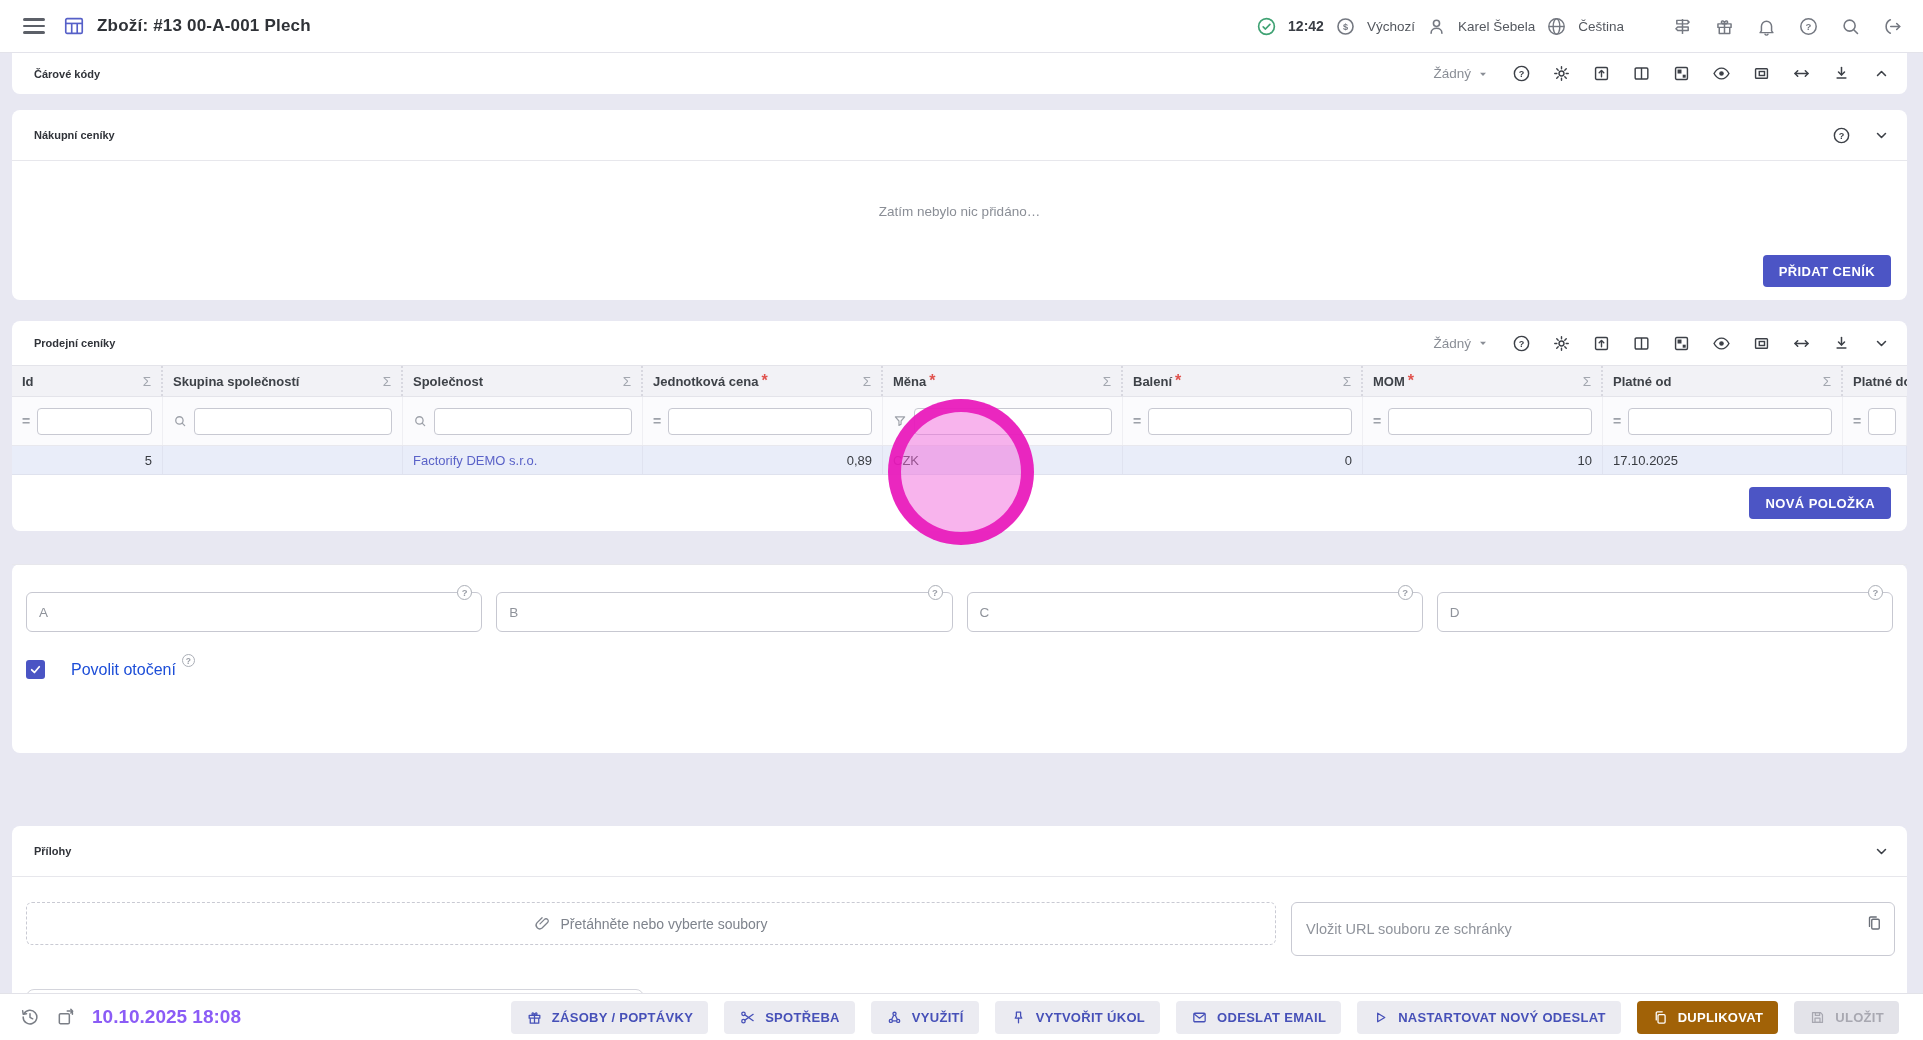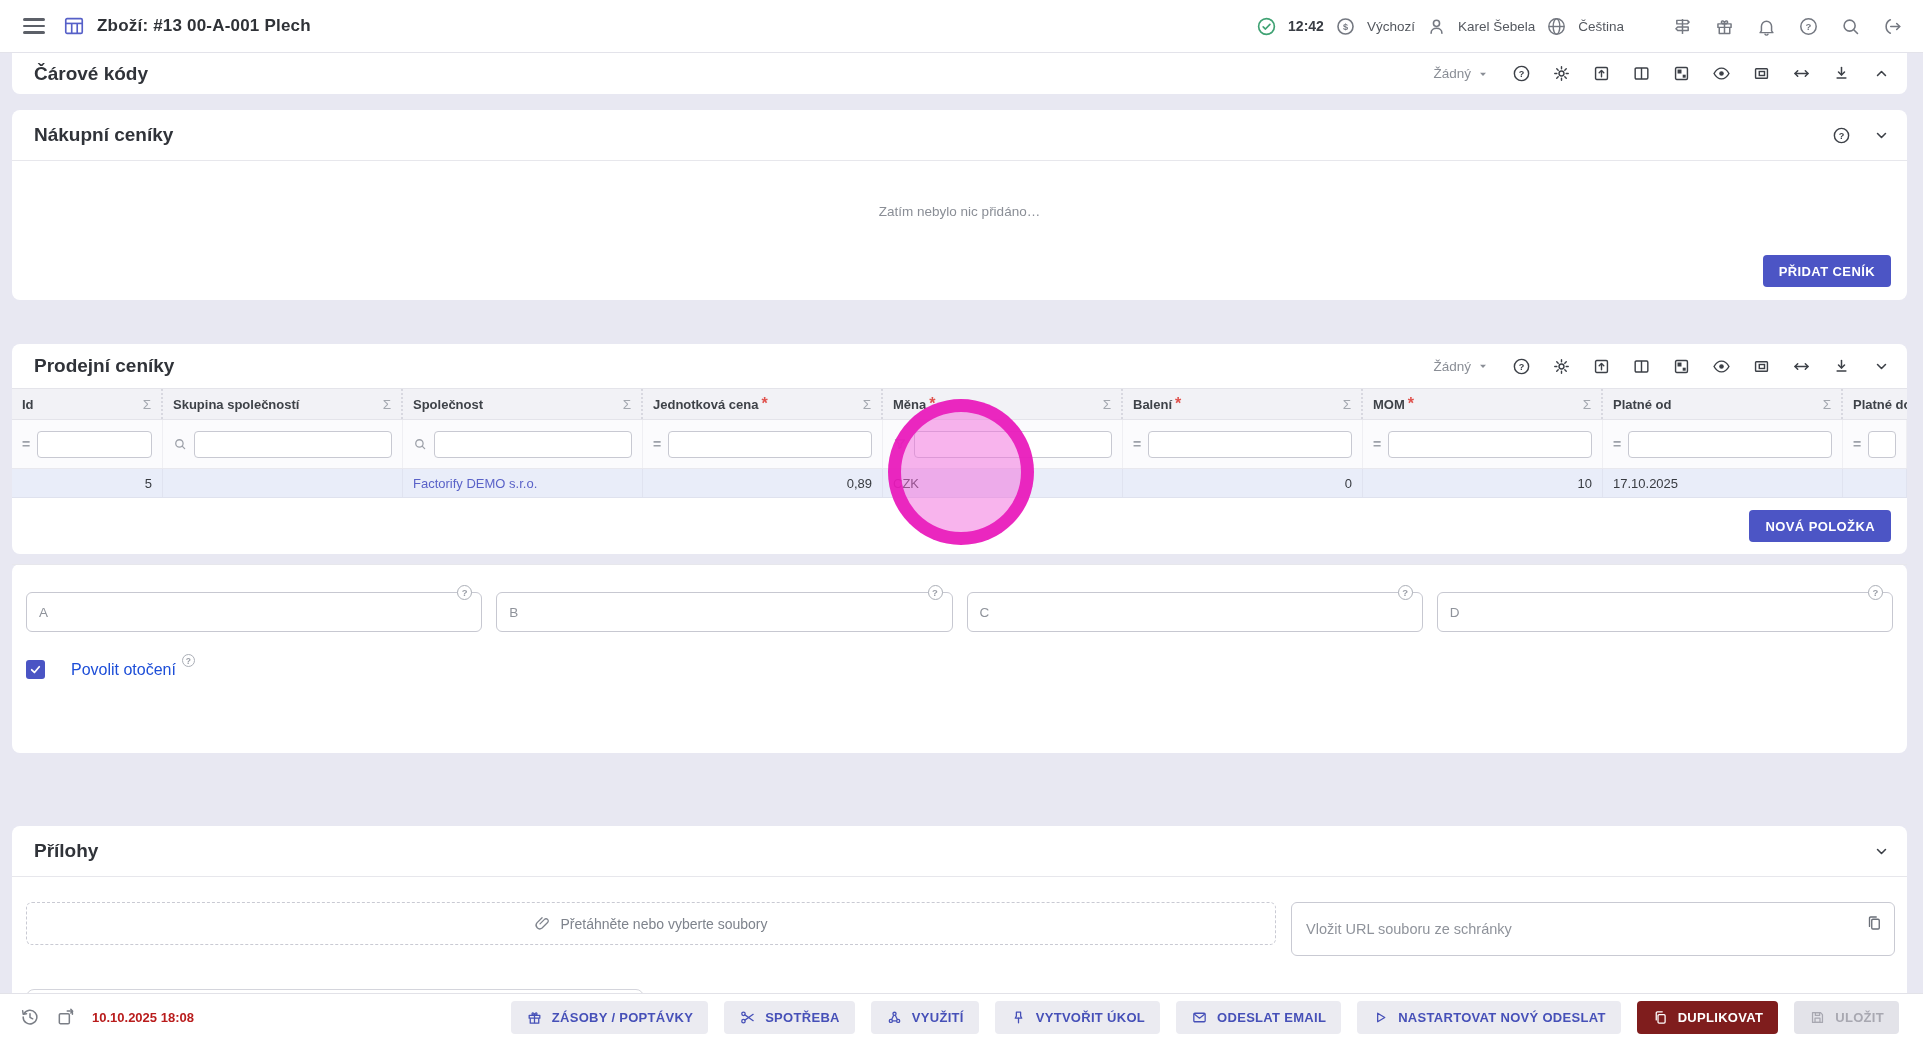--- a/index.html
+++ b/index.html
@@ -28,41 +28,41 @@
   .tb-iconbtn { color:#747881; cursor:pointer; }
   .tb-gap { width:26px; }
   .icon-cluster { display:flex; align-items:center; gap:21px; }
 
   
   .card { position:absolute; left:12px; width:1895px; background:#fff; border-radius:8px; }
   .card-head {
     height:50px; display:flex; align-items:center;
     padding:0 16px 0 22px;
   }
-  .card-title { font-size:19px; font-weight:700; color:#303339; }
+  .card-title { font-size:11px; font-weight:700; color:#303339; }
   .head-right { margin-left:auto; display:flex; align-items:center; gap:21px; color:#3C4047; }
   .preset { display:flex; align-items:center; gap:4px; color:#8A8E96; font-size:13.5px; cursor:pointer; }
   .divider { height:1px; background:#E7E7EC; }
 
   
   #card-barcodes { top:53px; height:41px; border-radius:0 0 8px 8px; }
   #card-barcodes .card-head { height:41px; }
 
   
   #card-purchase { top:110px; height:190px; }
   .empty-text { position:absolute; top:94px; left:0; width:100%; text-align:center; font-size:13.5px; color:#8A8E96; }
   .btn-primary {
     background:#4C55C5; color:#fff; border:none; border-radius:4px;
     height:32px; padding:16px 16px; font-size:13px; font-weight:700; letter-spacing:.4px;
     font-family:inherit; cursor:pointer; display:inline-flex; align-items:center; gap:8px;
   }
   #btn-add-pricelist { position:absolute; right:16px; bottom:13px; }
 
   
-  #card-sales { top:344px; height:210px; }
+  #card-sales { top:321px; height:210px; }
   #card-sales .card-head { height:44px; }
   .tbl { width:100%; }
   .trow { display:flex; width:100%; }
   .cell { flex:none; padding:0 10px; display:flex; align-items:center; min-width:0; overflow:hidden; }
   .c0 { width:151px; } .c1,.c2,.c3,.c4,.c5,.c6,.c7 { width:240px; } .c8 { flex:1 1 auto; }
   .thead { height:32px; background:#F2F2F6; border-top:1px solid #E4E4EA; border-bottom:1px solid #E4E4EA; }
   .thead .cell { border-right:2px dotted #D8D8E0; }
   .thead .cell:last-child { border-right:none; }
   .th-label { font-size:13px; font-weight:700; color:#3E4248; white-space:nowrap; }
   .req { color:#E0524D; margin-left:3px; font-weight:700; }
@@ -129,29 +129,29 @@
     background:rgba(242,106,220,0.5);
     z-index:50; pointer-events:none;
   }
 
   
   .footer {
     position:absolute; left:0; bottom:0; width:1923px; height:47px; background:#fff;
     border-top:1px solid #E2E2E8; display:flex; align-items:center; padding:0 24px 0 20px; z-index:110;
   }
   .foot-left { display:flex; align-items:center; gap:16px; color:#7A7E86; }
-  .timestamp { font-size:13px; font-weight:700; color:#b91c1c; }
+  .timestamp { font-size:19px; font-weight:700; color:#8b5cf6; }
   .foot-btns { margin-left:auto; display:flex; align-items:center; gap:16px; }
   .btn-ghost {
     height:33px; border:none; border-radius:4px; background:#EBEBF1; color:#4650B8;
     font-family:inherit; font-size:13px; font-weight:700; letter-spacing:.3px;
     padding:0 15px; display:inline-flex; align-items:center; gap:9px; cursor:pointer;
   }
   .btn-fill {
-    height:33px; border:none; border-radius:4px; background:#7f1d1d; color:#fff;
+    height:33px; border:none; border-radius:4px; background:#a16207; color:#fff;
     font-family:inherit; font-size:13px; font-weight:700; letter-spacing:.3px;
     padding:0 15px; display:inline-flex; align-items:center; gap:9px; cursor:pointer;
   }
   .btn-disabled {
     height:33px; border:none; border-radius:4px; background:#E3E3E9; color:#A8A8B1;
     font-family:inherit; font-size:13px; font-weight:700; letter-spacing:.3px;
     padding:0 15px; display:inline-flex; align-items:center; gap:9px; cursor:default;
   }
 </style>
 </head>

